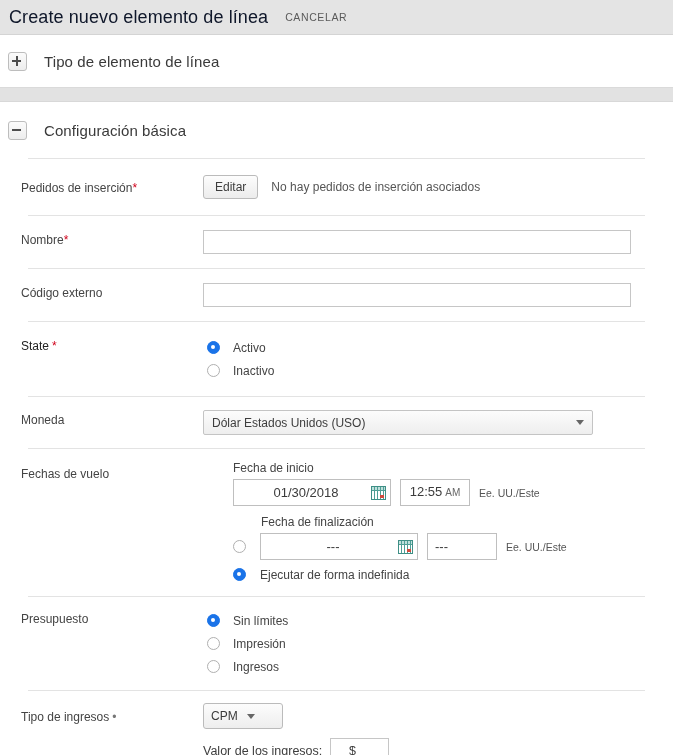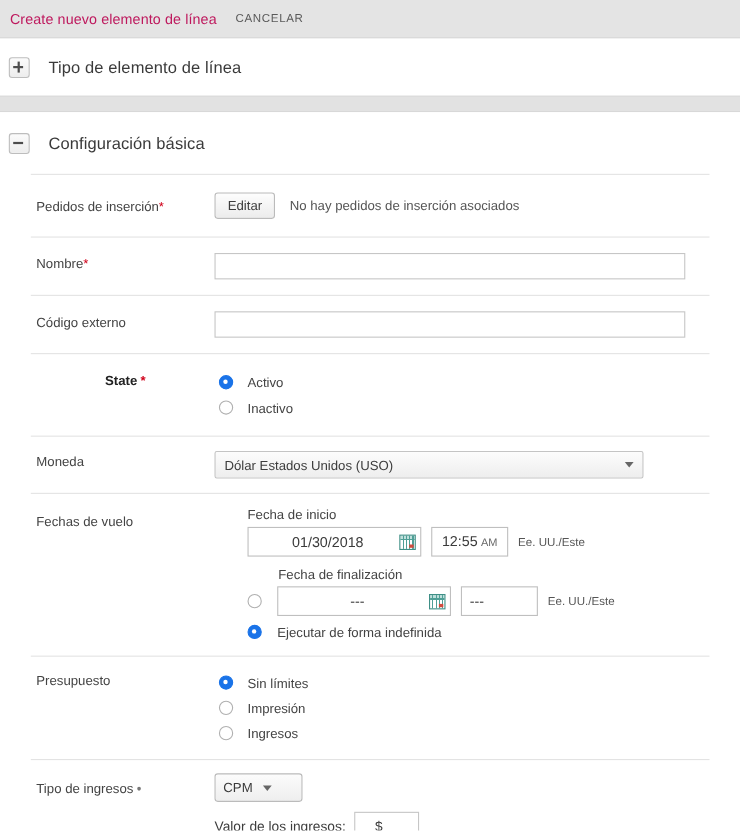--- a/index.html
+++ b/index.html
@@ -21,22 +21,22 @@
   .topbar {
     height: 35px;
     background: #e4e4e4;
     border-bottom: 1px solid #d4d4d4;
     display: flex;
     align-items: center;
     padding-left: 9px;
     box-sizing: border-box;
   }
   .topbar-title {
-    font-size: 13px;
-    color: #be185d;
+    font-size: 18px;
+    color: #0f172a;
     letter-spacing: 0.1px;
   }
   .topbar-cancel {
     font-size: 10.5px;
     color: #5a5a5a;
     letter-spacing: 0.6px;
     margin-left: 17px;
     cursor: pointer;
   }
 
@@ -94,34 +94,34 @@
   .hr {
     height: 1px;
     background: #e3e3e3;
     margin: 0 28px 0 28px;
   }
 
   
   .row {
     display: flex;
     align-items: flex-start;
-    padding-left: 33px;
-    box-sizing: border-box;
+    padding-left: 21px;
+    box-sizing: border-box;
+    gap: 20px;
   }
   .label {
     width: 162px;
     flex: 0 0 162px;
     font-size: 12px;
     color: #444444;
     padding-top: 3px;
   }
   .label.bold {
-    font-weight: bold;
+    font-weight: normal;
     color: #222222;
-    text-align: center;
   }
   .req {
     color: #d0021b;
     font-size: 12px;
   }
   .req.sp { margin-left: 3px; }
   .req.dot { color: #777777; }
   .field { flex: 1 1 auto; }
 
   

